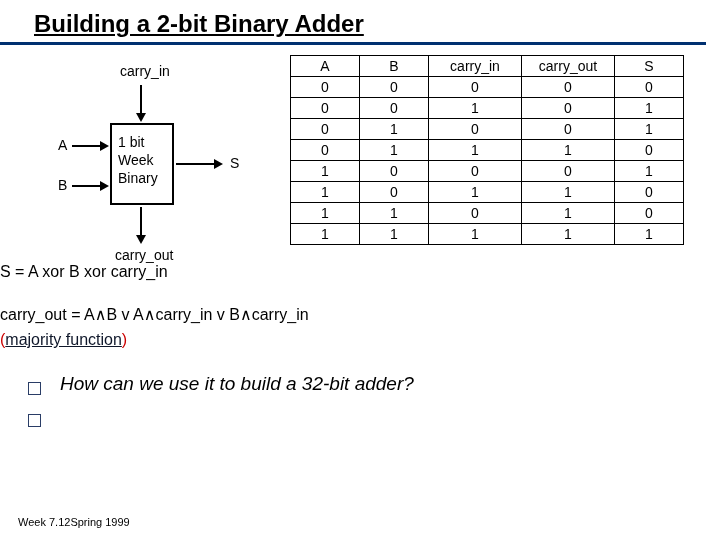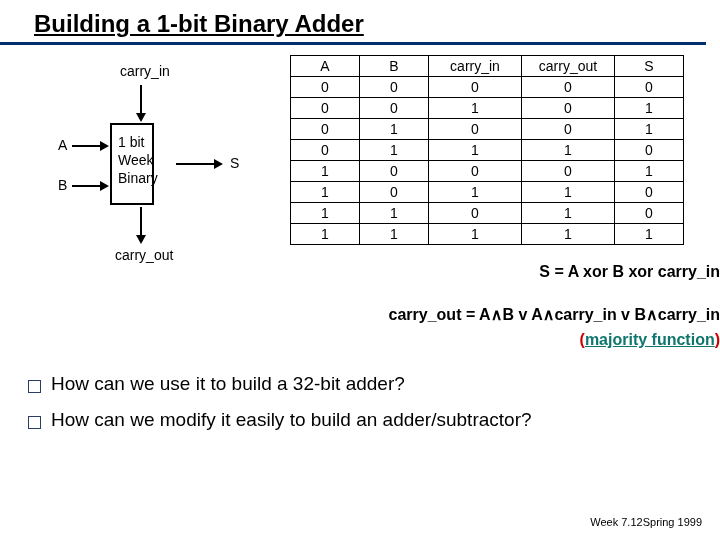--- a/index.html
+++ b/index.html
@@ -34,21 +34,21 @@
   }
   .carry-in-label {
     position: absolute;
     top: 8px;
     left: 90px;
   }
   .adder-box {
     position: absolute;
     top: 68px;
     left: 80px;
-    width: 44px;
+    width: 64px;
     height: 82px;
     border: 2px solid #000;
     box-sizing: border-box;
     padding: 8px 6px;
     line-height: 1.3;
   }
   .carry-out-label {
     position: absolute;
     top: 192px;
     left: 85px;
@@ -82,59 +82,59 @@
     border: 1.5px solid #000;
     text-align: center;
     padding: 2px 4px;
     font-weight: normal;
   }
   table.truth th { white-space: nowrap; }
   .col-ab { width: 60px; }
   .col-c  { width: 84px; }
   .col-s  { width: 60px; }
   .equations {
-    text-align: right;
-    font-weight: bold;
+    text-align: left;
+    font-weight: normal;
     font-size: 16px;
     margin-top: 14px;
     line-height: 1.6;
-    padding-left: 13px;
-  }
-  .equations .mf { color: #0f766e; text-decoration: underline; }
+  }
+  .equations .mf { color: #0f172a; text-decoration: underline; }
   .equations .par { color: #cc0000; }
   .bullets {
     margin: 20px 10px 0 28px;
     font-size: 19px;
   }
   .bullet-row {
     display: flex;
-    align-items: center;
-    gap: 10px;
+    align-items: flex-end;
+    gap: 19px;
     margin-bottom: 14px;
+    font-style: italic;
   }
   .sq {
     width: 11px; height: 11px;
     border: 1.5px solid #2a3d66;
     margin-top: 5px;
     flex: 0 0 auto;
   }
   .footer {
     position: absolute;
     bottom: 12px;
     left: 18px;
     right: 18px;
     font-size: 11px;
     display: flex;
-    justify-content: flex-end;
+    justify-content: flex-start;
   }
 </style>
 </head>
 <body>
 
-<div class="title">Building a 1-bit Binary Adder</div>
+<div class="title">Building a 2-bit Binary Adder</div>
 
 <div class="content">
 
   <div class="diagram">
     <div class="carry-in-label">carry_in</div>
 
     <div class="arrow" style="top:30px;left:110px;width:2px;height:30px;"></div>
     <div class="arrow-head-d" style="top:58px;left:106px;"></div>
 
     <div class="lbl-a">A</div>
@@ -241,20 +241,19 @@
   </div>
 </div>
 
 <div class="bullets">
   <div class="bullet-row">
     <div class="sq"></div>
     <div>How can we use it to build a 32-bit adder?</div>
   </div>
   <div class="bullet-row">
     <div class="sq"></div>
-    <div>How can we modify it easily to build an adder/subtractor?</div>
   </div>
 </div>
 
 <div class="footer">
   <span>Week 7.12</span>
   <span>Spring 1999</span>
 </div>
 
 </body></html>

